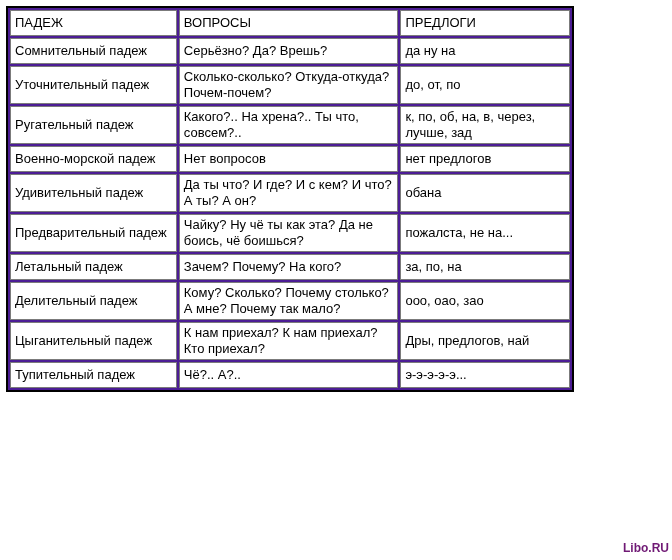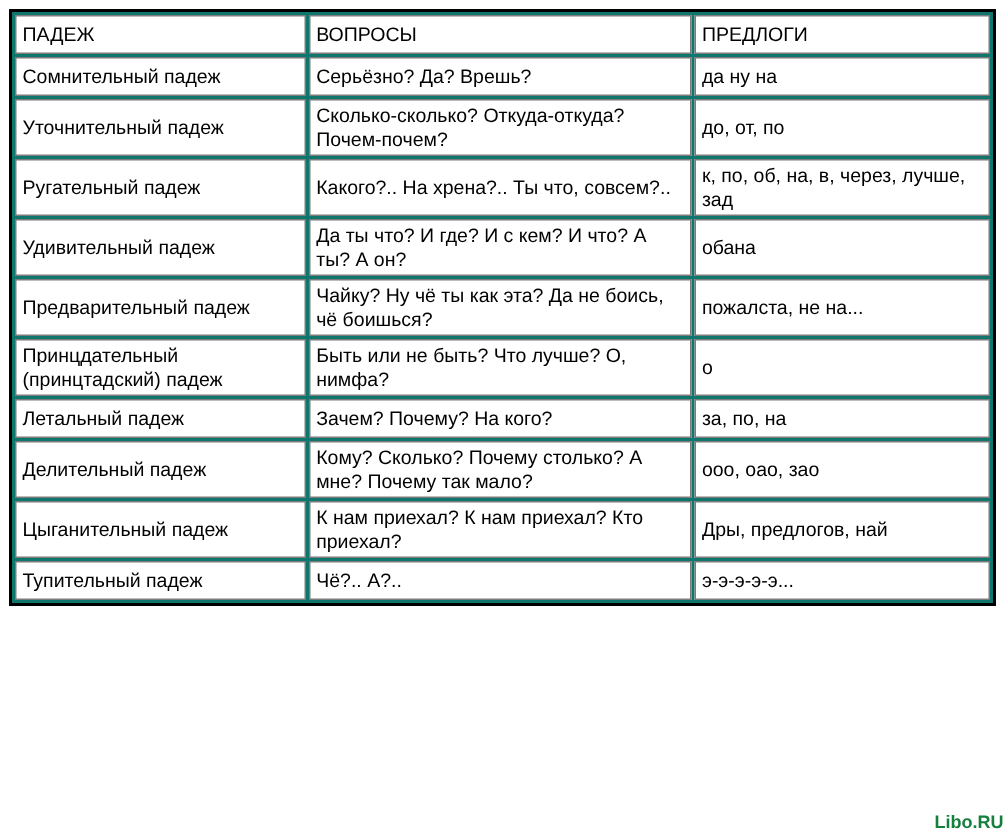--- a/index.html
+++ b/index.html
@@ -16,26 +16,26 @@
     overflow: hidden;
   }
   .page {
     position: absolute;
     inset: 0;
   }
   table.cases {
     position: absolute;
     left: 6px;
     top: 6px;
-    width: 658px;
+    width: 568px;
     table-layout: fixed;
     border-collapse: separate;
     border-spacing: 2px;
     border: 2px solid #000000;
-    background: #0f766e;
+    background: #4c1d95;
   }
   col.c1 { width: 30%; }
   col.c2 { width: 39.5%; }
   col.c3 { width: 30.5%; }
   th, td {
     border: 1px solid #7b7b7b;
     background: #ffffff;
     padding: 2px 4px;
     height: 20px;
     font-size: 13px;
@@ -44,21 +44,21 @@
     text-align: left;
     vertical-align: middle;
     word-wrap: break-word;
   }
   .watermark {
     position: absolute;
     right: 3px;
     bottom: 5px;
     font-size: 12px;
     font-weight: bold;
-    color: #15803d;
+    color: #701a75;
     font-family: "Liberation Sans", sans-serif;
   }
 </style>
 </head>
 <body>
 
 <div class="page">
 
   <table class="cases">
     <colgroup>
@@ -83,33 +83,33 @@
           <td>Уточнительный падеж</td>
           <td>Сколько-сколько? Откуда-откуда? Почем-почем?</td>
           <td>до, от, по</td>
         </tr>
         <tr>
           <td>Ругательный падеж</td>
           <td>Какого?.. На хрена?.. Ты что, совсем?..</td>
           <td>к, по, об, на, в, через, лучше, зад</td>
         </tr>
         <tr>
+          <td>Военно-морской падеж</td>
+          <td>Нет вопросов</td>
+          <td>нет предлогов</td>
+        </tr>
+        <tr>
           <td>Удивительный падеж</td>
           <td>Да ты что? И где? И с кем? И что? А ты? А он?</td>
           <td>обана</td>
         </tr>
         <tr>
           <td>Предварительный падеж</td>
           <td>Чайку? Ну чё ты как эта? Да не боись, чё боишься?</td>
           <td>пожалста, не на...</td>
-        </tr>
-        <tr>
-          <td>Принцдательный (принцтадский) падеж</td>
-          <td>Быть или не быть? Что лучше? О, нимфа?</td>
-          <td>о</td>
         </tr>
         <tr>
           <td>Летальный падеж</td>
           <td>Зачем? Почему? На кого?</td>
           <td>за, по, на</td>
         </tr>
         <tr>
           <td>Делительный падеж</td>
           <td>Кому? Сколько? Почему столько? А мне? Почему так мало?</td>
           <td>ооо, оао, зао</td>

